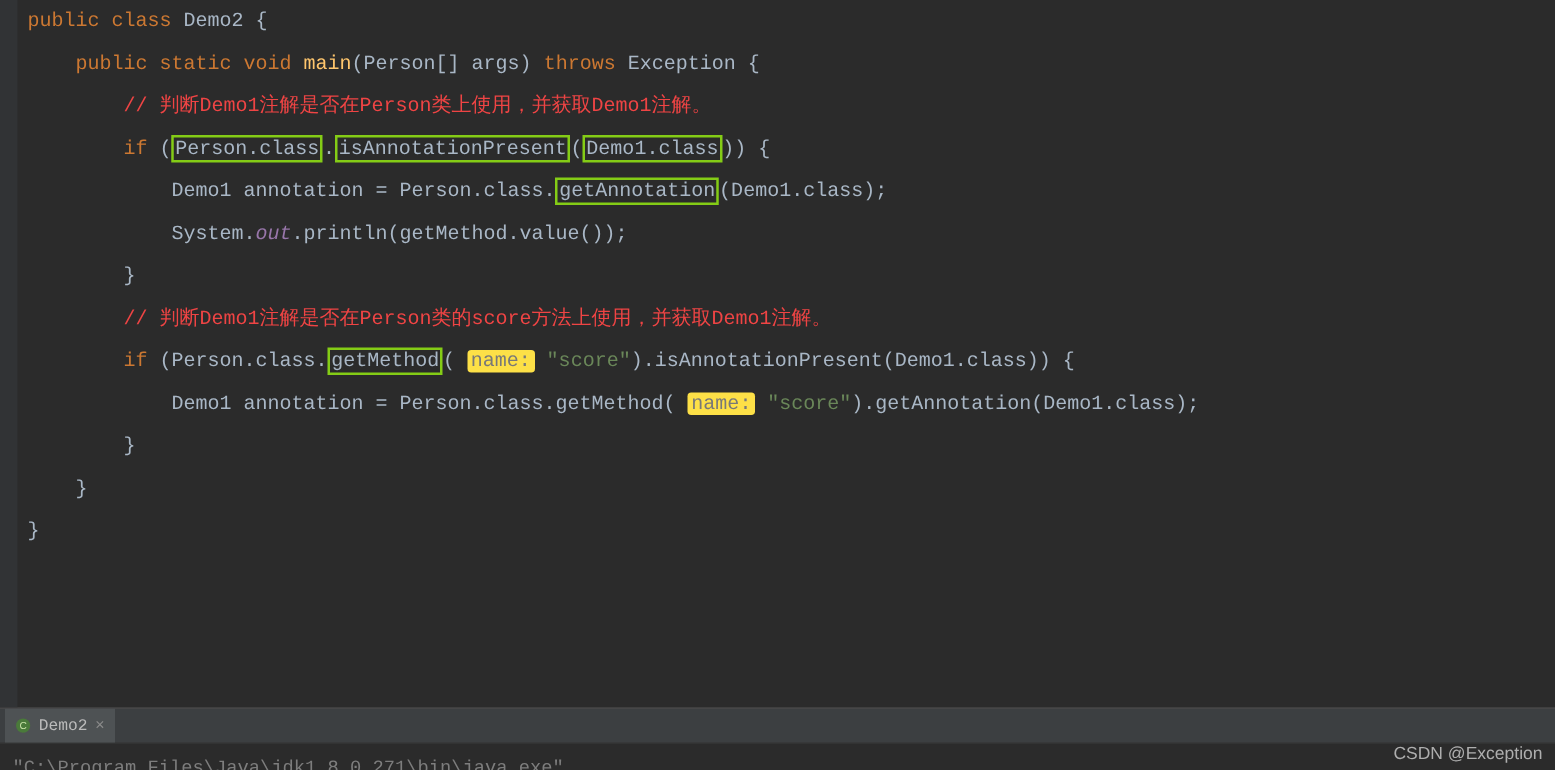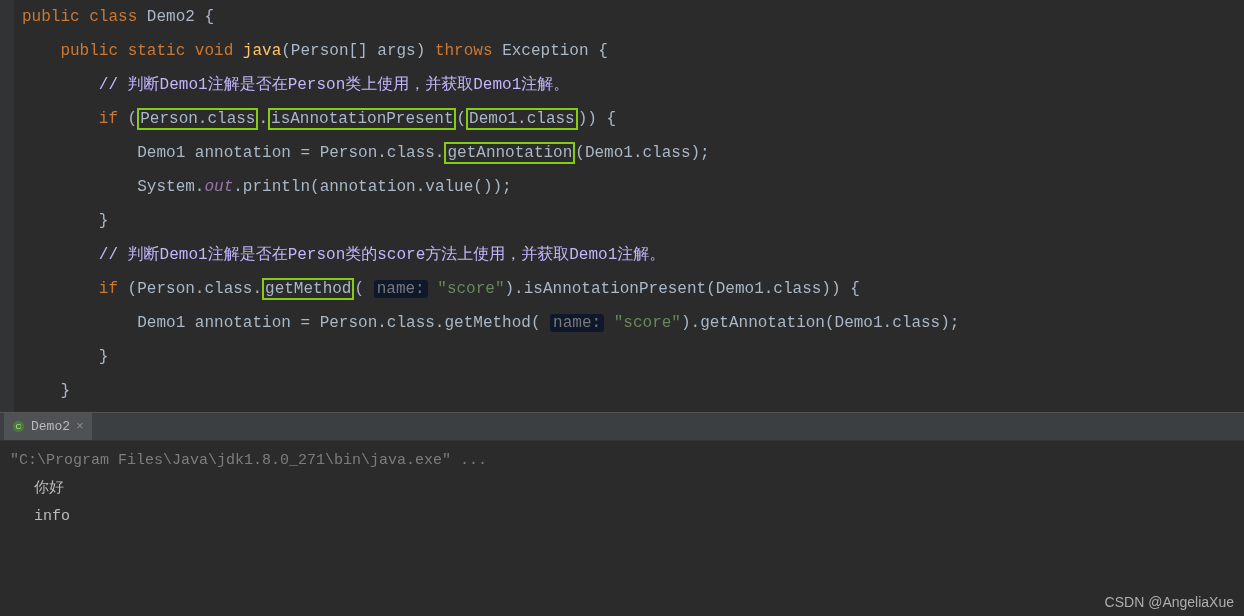--- a/index.html
+++ b/index.html
@@ -5,42 +5,42 @@
 * { margin:0; padding:0; box-sizing:border-box; }
 body {
   width:1244px; height:616px;
   background:#2b2b2b;
   font-family:'Consolas','Monaco','Courier New',monospace;
   font-size:16px;
   color:#a9b7c6;
   overflow:hidden;
 }
 .editor-area {
-  height:412px;
+  height:566px;
   padding:0 0 0 18px;
   position:relative;
   overflow:hidden;
 }
 .gutter {
   position:absolute;
   left:0; top:0; bottom:0;
   width:14px;
   background:#313335;
 }
 .code-line {
   line-height:34px;
   white-space:pre;
   padding-left:4px;
 }
 .kw { color:#cc7832; }
 .method { color:#ffc66d; }
-.comment { color:#c4b5fd; }
+.comment { color:#ef4444; }
 .str { color:#6a8759; }
 .field { color:#9876aa; font-style:italic; }
-.param-hint { color:#787878; background:#0f172a; padding:0 3px; border-radius:3px; }
+.param-hint { color:#787878; background:#fde047; padding:0 3px; border-radius:3px; }
 .red-box { border:2px solid #84cc16; padding:0 1px; }
 
 .console-section {
   background:#2b2b2b;
   border-top:1px solid #555;
 }
 .tab-bar {
   height:28px;
   background:#3c3f41;
   display:flex;
@@ -79,29 +79,29 @@
 }
 </style>
 </head>
 <body>
 
 <div class="editor-area">
   <div class="gutter"></div>
 
   <div class="code-line"><span class="kw">public</span> <span class="kw">class</span> <span>Demo2</span> {</div>
 
-  <div class="code-line">    <span class="kw">public</span> <span class="kw">static</span> <span class="kw">void</span> <span class="method">java</span><span>(Person[] args)</span> <span class="kw">throws</span> <span>Exception</span> {</div>
+  <div class="code-line">    <span class="kw">public</span> <span class="kw">static</span> <span class="kw">void</span> <span class="method">main</span><span>(Person[] args)</span> <span class="kw">throws</span> <span>Exception</span> {</div>
 
   <div class="code-line">        <span class="comment">// 判断Demo1注解是否在Person类上使用，并获取Demo1注解。</span></div>
 
   <div class="code-line">        <span class="kw">if</span> (<span class="red-box"><span>Person.class</span></span>.<span class="red-box"><span>isAnnotationPresent</span></span>(<span class="red-box"><span>Demo1.class</span></span>)) {</div>
 
   <div class="code-line">            <span>Demo1 annotation = Person.class.</span><span class="red-box"><span>getAnnotation</span></span><span>(Demo1.class);</span></div>
 
-  <div class="code-line">            <span>System.</span><span class="field">out</span><span>.println(annotation.value());</span></div>
+  <div class="code-line">            <span>System.</span><span class="field">out</span><span>.println(getMethod.value());</span></div>
 
   <div class="code-line">        }</div>
 
   <div class="code-line">        <span class="comment">// 判断Demo1注解是否在Person类的score方法上使用，并获取Demo1注解。</span></div>
 
   <div class="code-line">        <span class="kw">if</span><span> (Person.class.</span><span class="red-box"><span>getMethod</span></span>( <span class="param-hint">name:</span> <span class="str">"score"</span><span>).isAnnotationPresent(Demo1.class)) {</span></div>
 
   <div class="code-line">            <span>Demo1 annotation = Person.class.getMethod(</span> <span class="param-hint">name:</span> <span class="str">"score"</span><span>).getAnnotation(Demo1.class);</span></div>
 
 
@@ -121,13 +121,13 @@
       <span class="close-x">×</span>
     </div>
   </div>
   <div class="console-output">
     <div class="cmd">"C:\Program Files\Java\jdk1.8.0_271\bin\java.exe" ...</div>
     <div class="out">你好</div>
     <div class="out">info</div>
   </div>
 </div>
 
-<div class="watermark">CSDN @AngeliaXue</div>
+<div class="watermark">CSDN @Exception</div>
 
 </body></html>

